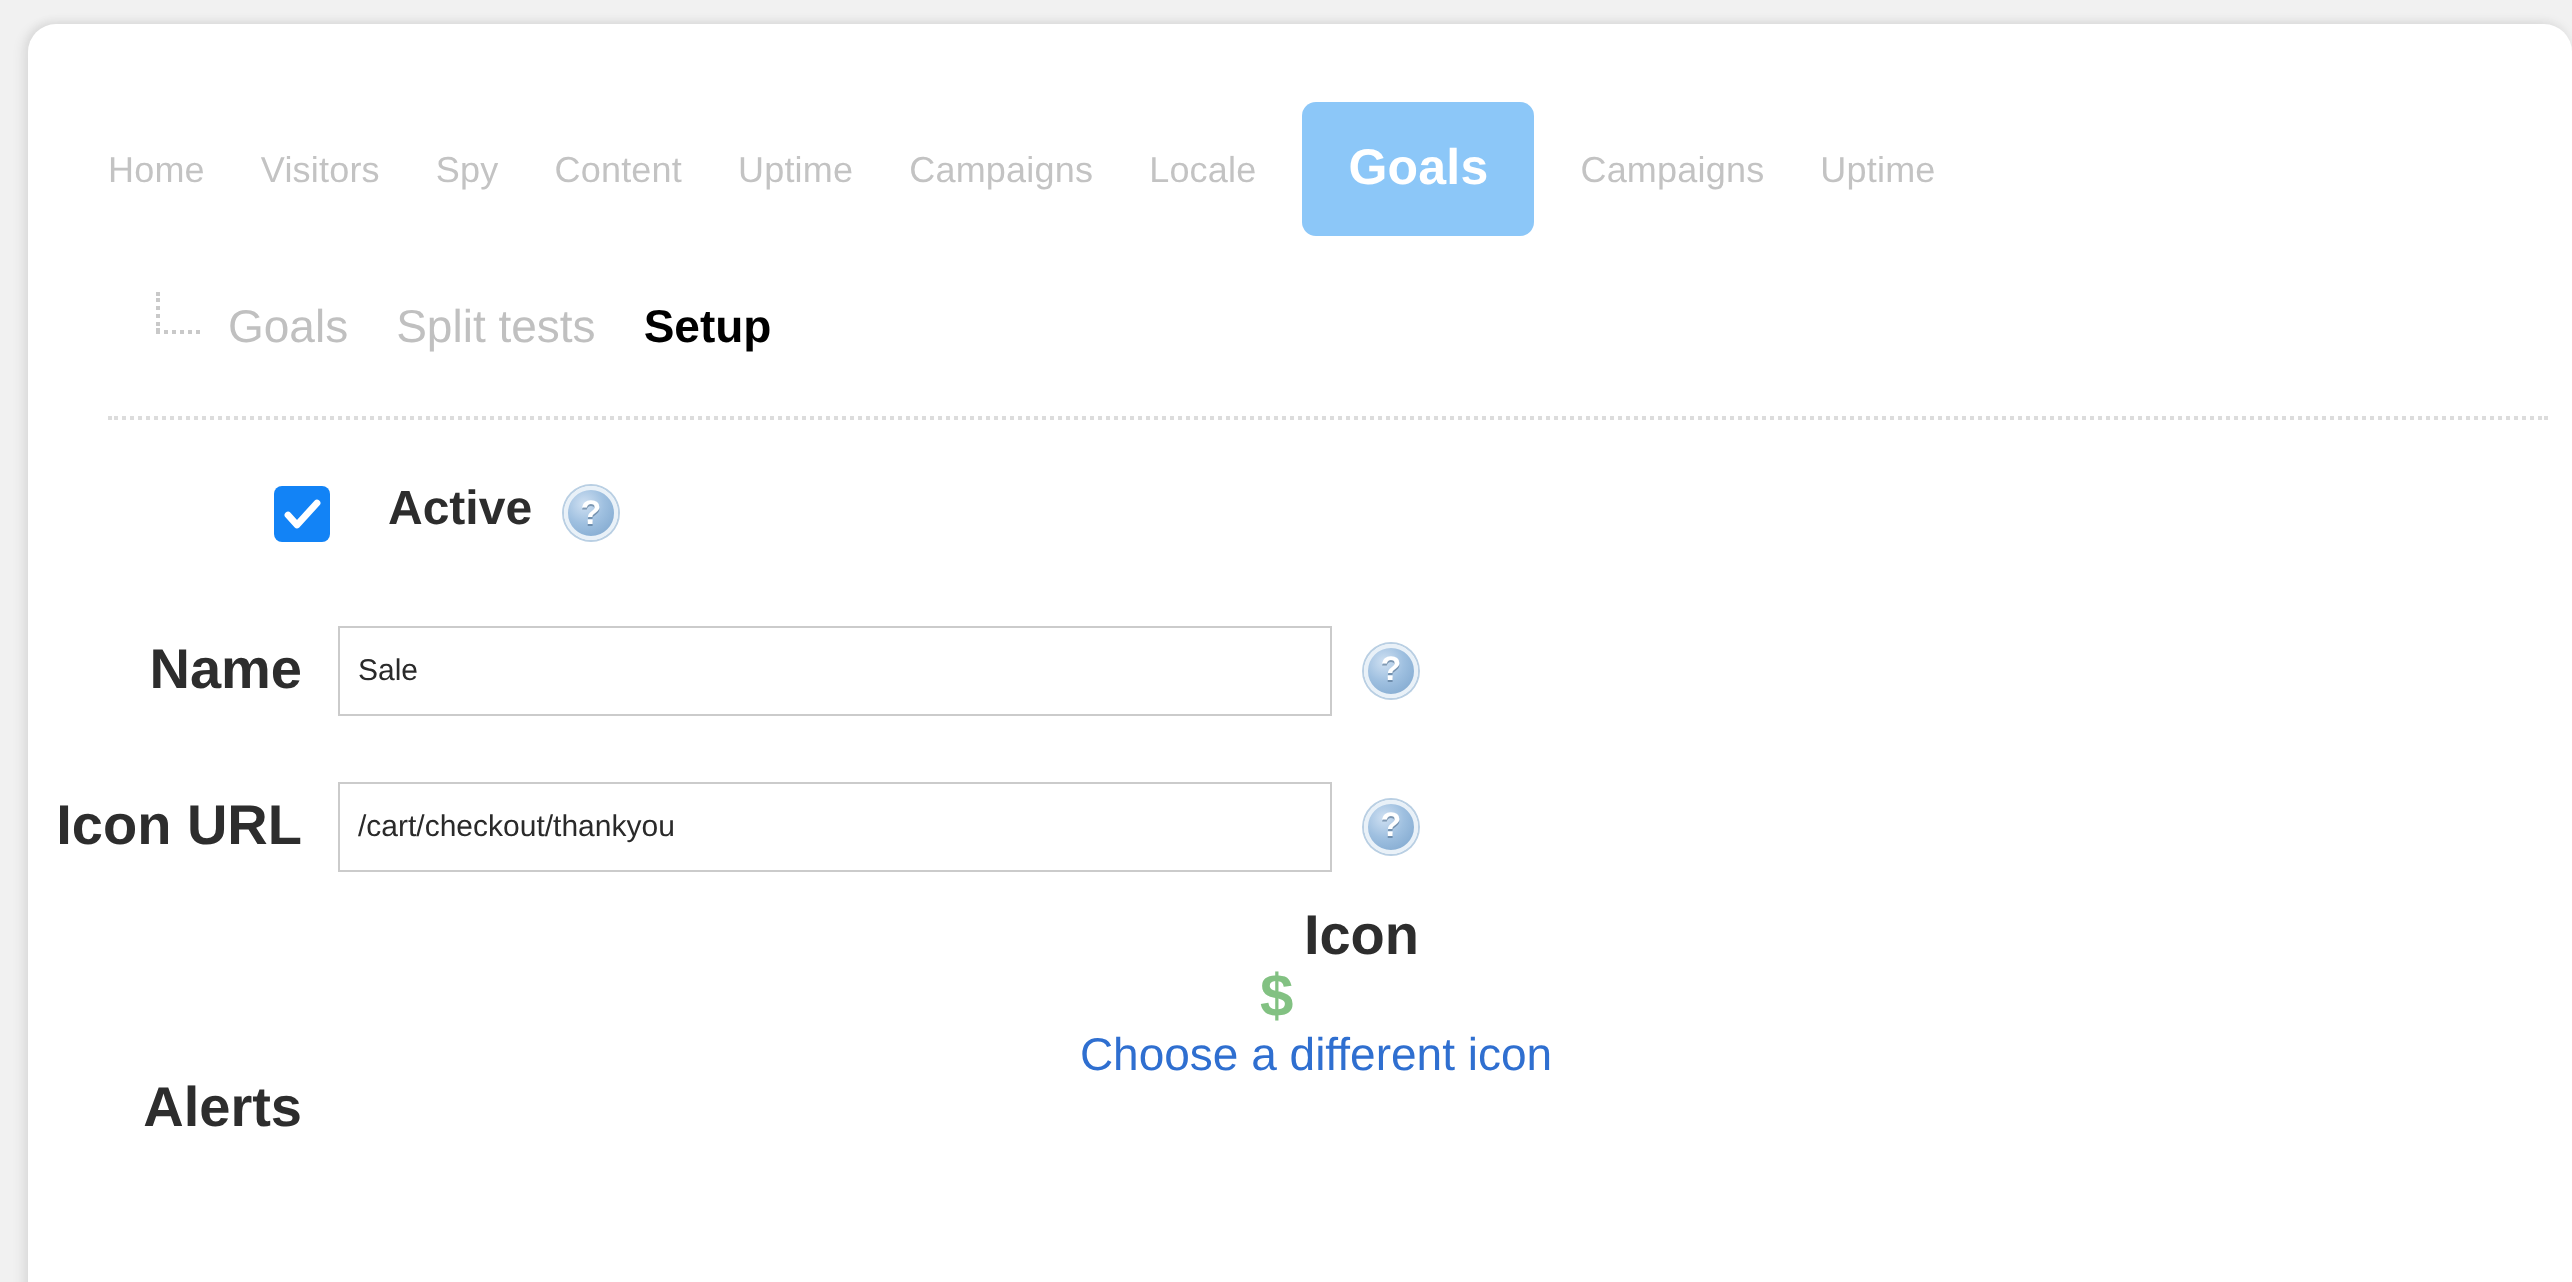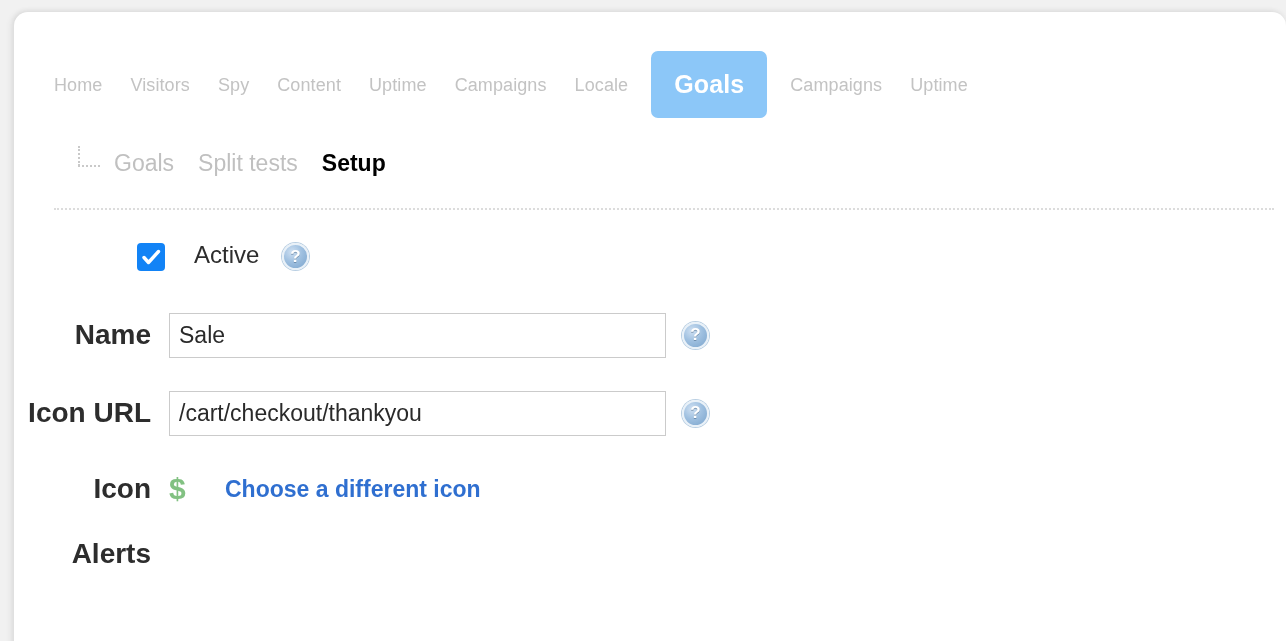--- a/index.html
+++ b/index.html
@@ -143,21 +143,21 @@
     background: #1283f6;
     border-radius: 4px;
     cursor: pointer;
   }
   #active-checkbox svg { display:block; }
   #active-label {
     position: absolute;
     left: 180px;
     top: 7px;
     font-size: 24px;
-    font-weight: normal;
+    font-weight: bold;
     color: #2d2d2d;
   }
   #active-help {
     position: absolute;
     left: 268px;
     top: 9px;
   }
 
   
   .help-icon {
@@ -183,49 +183,49 @@
     text-shadow: 0 1px 0 rgba(80,110,140,0.6);
   }
 
   
   #row-name, #row-url { height: 78px; }
   .text-input {
     width: 497px;
     height: 45px;
     border: 1px solid #cbcbcb;
     background: #ffffff;
-    font-size: 23px;
+    font-size: 15px;
     color: #2a2a2a;
     padding: 0 9px;
     box-sizing: border-box;
     font-family: "Liberation Sans", sans-serif;
     outline: none;
   }
   .input-help {
     margin-left: 16px;
   }
 
   
-  #row-icon { height: 74px; }
+  #row-icon { height: 74px; flex-direction: column; }
   #goal-icon-glyph {
     width: 40px;
     font-size: 30px;
     font-weight: bold;
     color: #82c182;
     text-align: left;
     line-height: 1;
     text-shadow: 0 1px 0 rgba(255,255,255,0.6);
   }
   .blue-link {
     color: #2f6fd0;
     font-size: 23px;
     cursor: pointer;
     text-decoration: none;
   }
-  #choose-icon-link { margin-left: 16px; font-weight: bold; }
+  #choose-icon-link { margin-left: 16px; }
 
   
   #row-alerts { height: 56px; gap: 12px; }
   #alerts-text {
     font-size: 23px;
     color: #2a2a2a;
     white-space: nowrap;
   }
 </style>
 </head>

